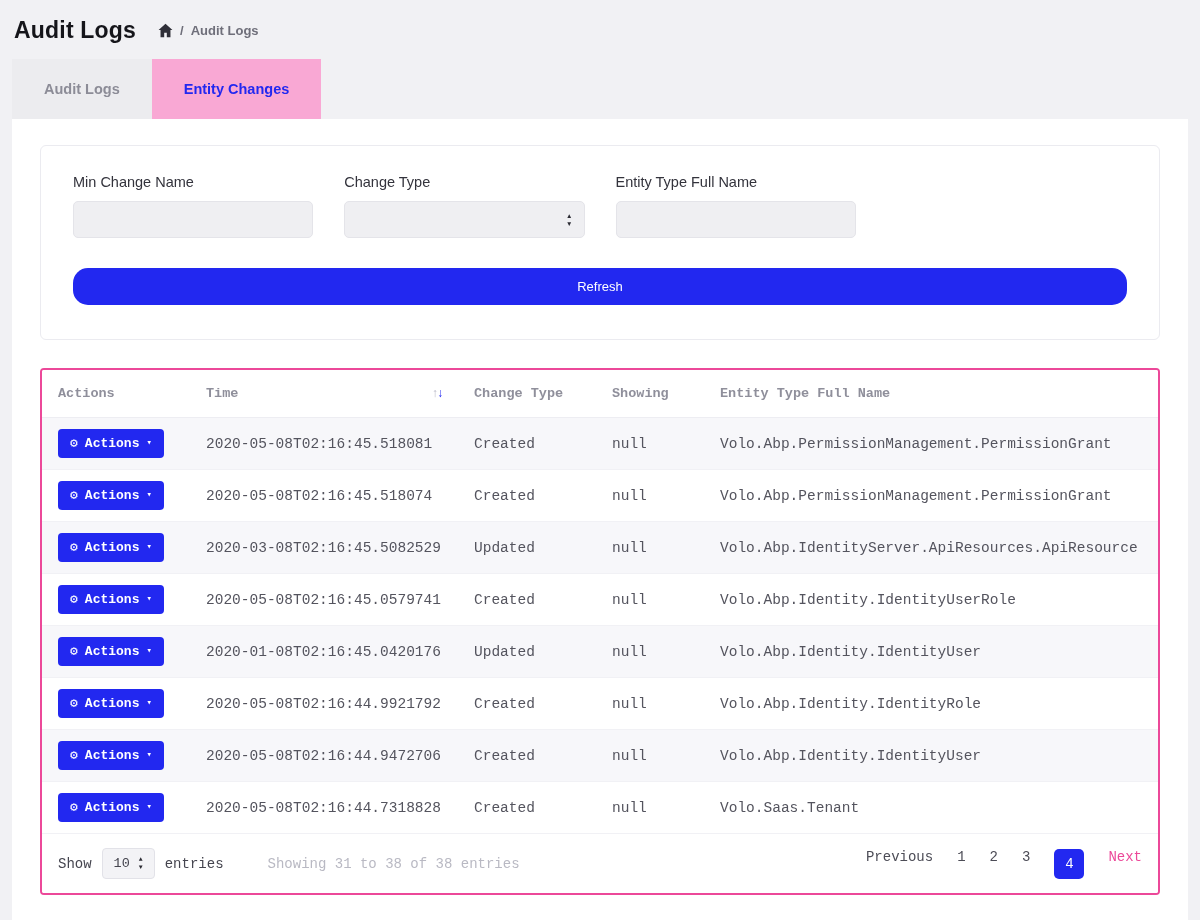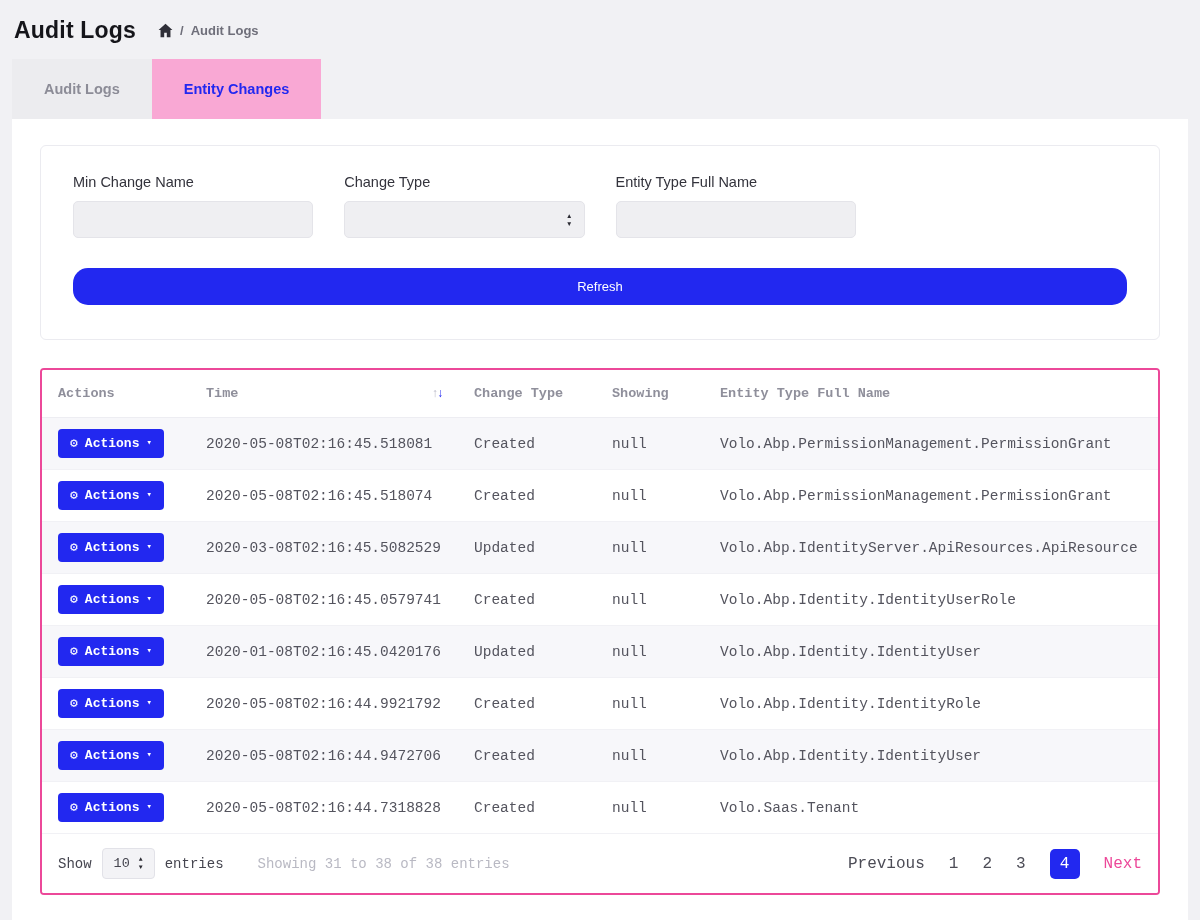--- a/index.html
+++ b/index.html
@@ -73,22 +73,22 @@
   }
   .actions-btn .gear { font-size:13px; line-height:1; }
   .actions-btn .caret { font-size:9px; line-height:1; }
 
   
   .table-footer { display:flex; align-items:center; padding:14px 16px; font-size:14px; color:#45454f; background:#ffffff; }
   .page-size {
     display:inline-flex; align-items:center; gap:9px; height:31px; padding:0 11px; margin:0 10px;
     background:#f3f3f6; border:1px solid #e2e2e8; border-radius:4px; font-size:13.5px; cursor:pointer;
   }
-  .showing-text { color:#b9b9c3; margin-left:34px; }
-  .pagination { margin-left:auto; display:flex; align-items:center; gap:24px; font-size:16px; color:#4c4c56; }
+  .showing-text { color:#b9b9c3; margin-left:44px; }
+  .pagination { margin-left:auto; display:flex; align-items:flex-start; gap:24px; font-size:14px; color:#4c4c56; }
   .pg { cursor:pointer; }
   .pg.active {
     width:30px; height:30px; background:var(--primary); color:#ffffff; border-radius:5px;
     display:flex; align-items:center; justify-content:center;
   }
   .pg.next { color:#ec4899; }
 </style>
 </head>
 <body>
 

